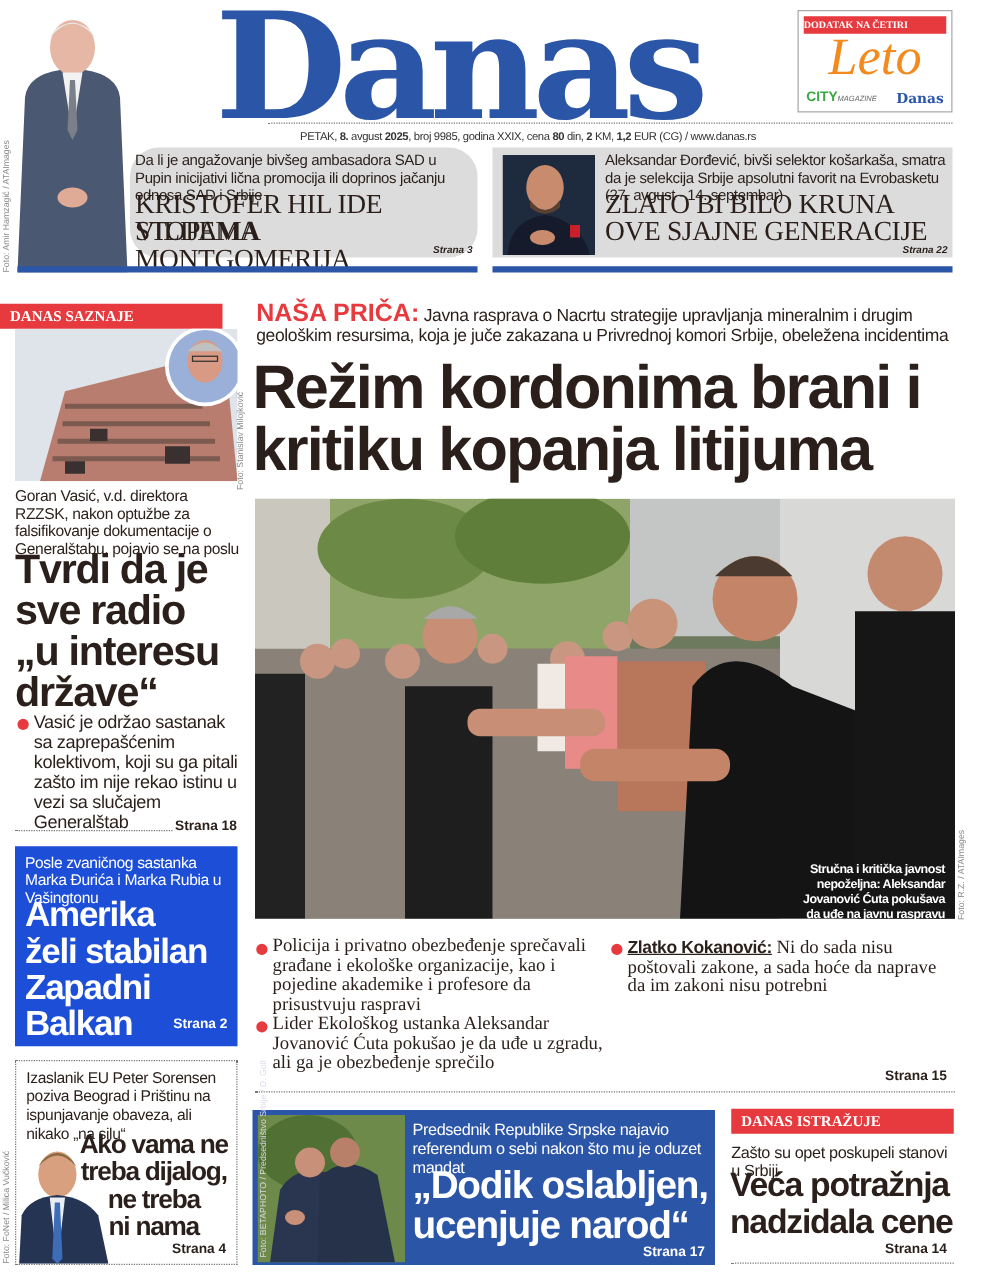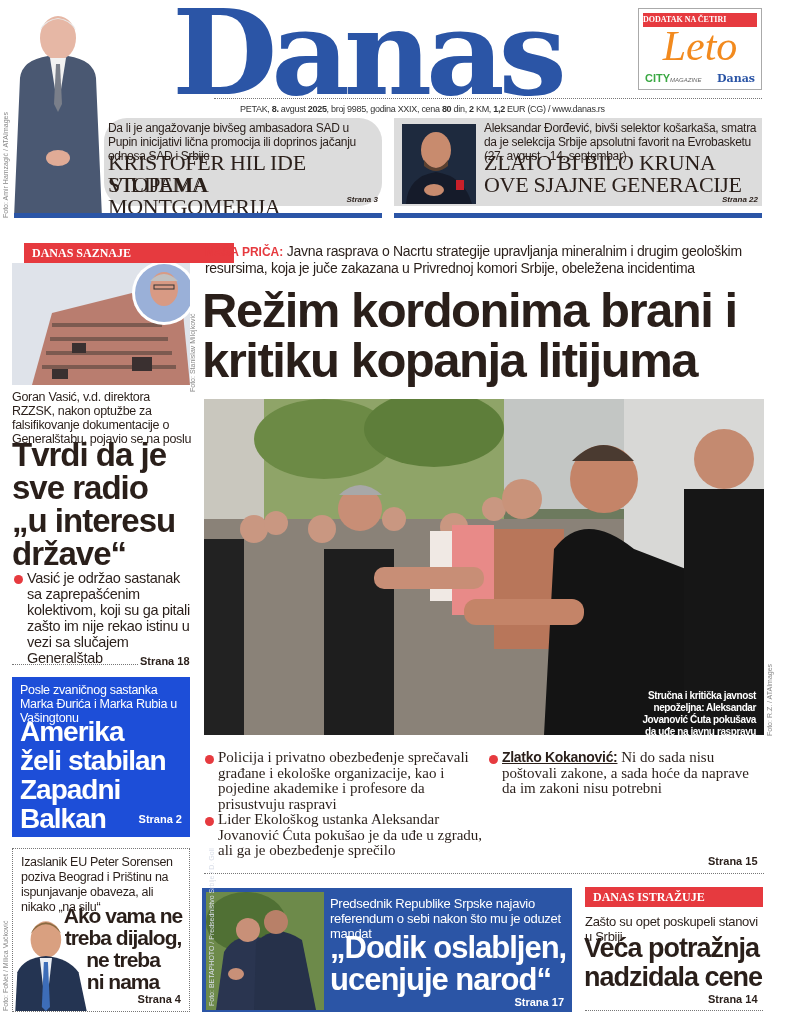--- a/index.html
+++ b/index.html
@@ -30,21 +30,21 @@
   .teaser-sub { font-size: 12px; line-height: 14px; color: #2a1f1a; }
   .teaser-head { font-family: "Liberation Serif", serif; font-size: 22px; line-height: 22px; color: #2a1f1a; letter-spacing: -0.3px; }
   .strana { font-weight: 700; font-style: italic; font-size: 8px; color: #2a1f1a; }
   .blue-rule { background: #2b55a6; height: 5px; }
 
   
   .red-label { background: #e63a3f; color: #fff; font-family: "Liberation Serif", serif; font-weight: 700; font-size: 12px; padding-left: 8px; line-height: 20px; }
 
   
   .kicker { font-size: 14px; line-height: 16px; }
-  .kicker .red { color: #e63a3f; font-weight: 700; font-size: 12px; }
+  .kicker .red { color: #e63a3f; font-weight: 700; font-size: 20px; }
   .main-head { font-weight: 700; font-size: 49px; line-height: 50px; letter-spacing: -1.5px; color: #2a1f1a; }
   .bullet { position: relative; padding-left: 13px; }
   .bullet::before { content: ""; position: absolute; left: 0; top: 5px; width: 9px; height: 9px; border-radius: 50%; background: #e63a3f; }
   .body-serif { font-family: "Liberation Serif", serif; font-size: 15px; line-height: 15.5px; color: #2a1f1a; }
   .strana-b { font-weight: 700; font-size: 11px; color: #2a1f1a; }
 
   .photo { overflow: hidden; }
 </style>
 </head>
 <body>
@@ -90,21 +90,21 @@
     <rect x="54" y="56" width="8" height="10" fill="#c8202a"></rect>
     <ellipse cx="32" cy="66" rx="10" ry="6" fill="#c88b6e"></ellipse>
   </svg>
   <div class="abs teaser-sub cond" style="left:90px; top:3px; width:274px;">Aleksandar Đorđević, bivši selektor košarkaša, smatra da je selekcija Srbije apsolutni favorit na Evrobasketu (27. avgust - 14. septembar)</div>
   <div class="abs teaser-head" style="left:90px; top:34px;">ZLATO BI BILO KRUNA</div>
   <div class="abs teaser-head" style="left:90px; top:56px;">OVE SJAJNE GENERACIJE</div>
   <div class="abs strana" style="right:4px; bottom:2px;">Strana 22</div>
 </div>
 <div class="abs blue-rule" style="left:394px; top:213px; width:368px;"></div>
 
-<div class="abs red-label" style="left:24px; top:243px; width:210px;">DANAS SAZNAJE</div>
+<div class="abs red-label" style="left:0; top:243px; width:178px;">DANAS SAZNAJE</div>
 <svg class="abs photo" viewBox="0 0 178 122" style="left:12px; top:263px; width:178px; height:122px;">
   <rect width="178" height="122" fill="#dfe3ea"></rect>
   <polygon points="20,122 40,50 120,30 170,40 178,122" fill="#b97d6f"></polygon>
   <g fill="#7c5a50">
     <rect x="40" y="60" width="110" height="4"></rect>
       <rect x="38" y="74" width="118" height="4"></rect>
     <rect x="34" y="88" width="126" height="4"></rect>
       <rect x="30" y="102" width="134" height="4"></rect>
   </g>
   <g fill="#3a3030">

